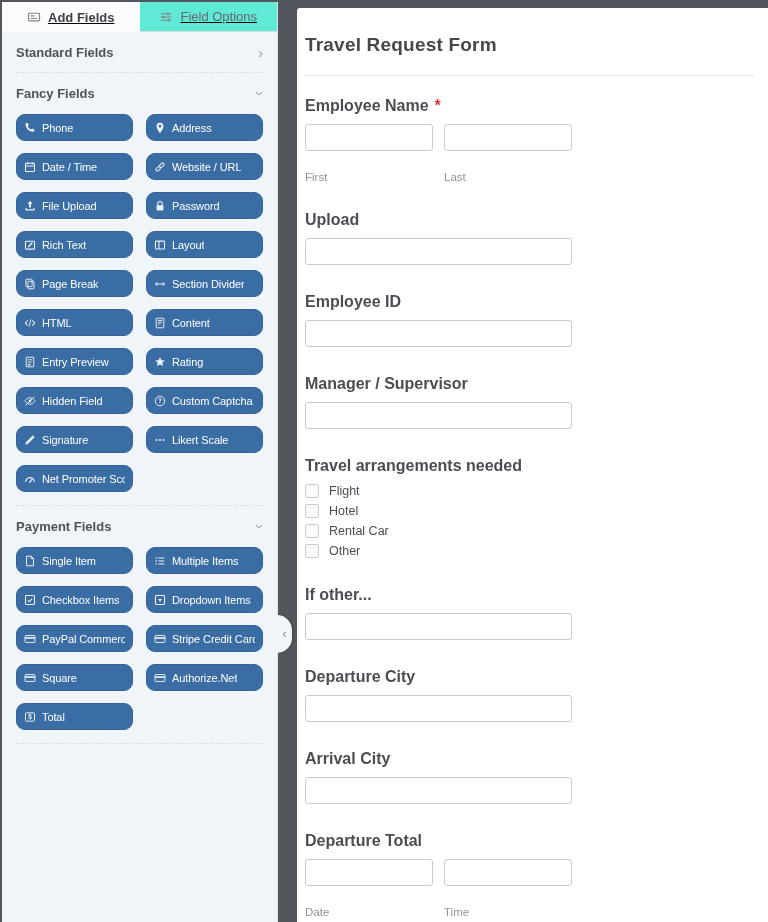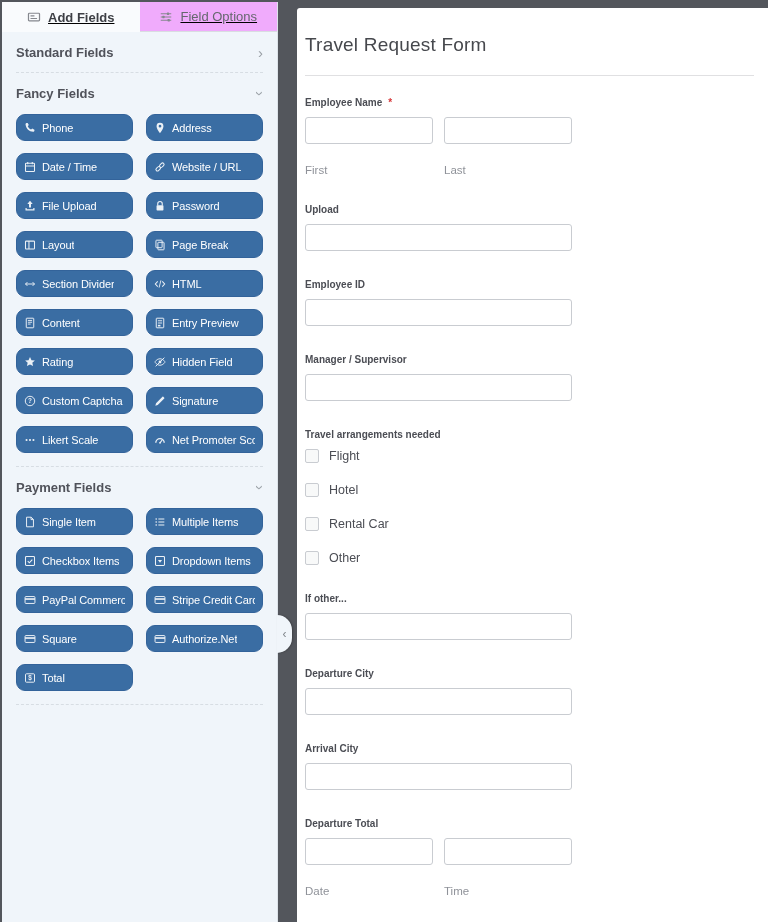--- a/index.html
+++ b/index.html
@@ -10,21 +10,21 @@
     -webkit-font-smoothing:antialiased;
   }
   
   .sidebar{
     position:absolute;left:2px;top:2px;bottom:0;width:275px;
     background:#f0f5fa;border-right:1px solid #dde3e9;
   }
   .tabs{display:flex;height:30px;text-decoration:underline;}
   .tab{
     flex:1;display:flex;align-items:center;justify-content:center;gap:7px;
-    font-size:13px;color:#64676d;background:#f0abfc;
+    font-size:13px;color:#64676d;background:#5eead4;
     border-bottom:1px solid #d9dde1;cursor:pointer;white-space:nowrap;
   }
   .tab.active{background:#f9fbfd;color:#3d3f45;font-weight:700;border-bottom:none;}
   .tab svg{width:14px;height:14px;color:#85888e;}
   .section-head{
     height:40px;display:flex;align-items:center;justify-content:space-between;
     padding:0 14px;font-size:13px;font-weight:700;color:#50525a;cursor:pointer;
   }
   .chev{
     color:#9aa0a6;font-size:15px;font-weight:400;line-height:1;
@@ -49,36 +49,36 @@
     color:#82878d;font-size:12px;cursor:pointer;
     box-shadow:1px 0 2px rgba(0,0,0,.25);
   }
   
   .canvas{
     position:absolute;left:297px;top:8px;right:0;bottom:0;background:#fff;
     border-radius:3px 0 0 0;box-sizing:border-box;
     padding:18px 10px 0 8px;overflow:hidden;
   }
   .form-title{
-    margin:8px 0 0 0;font-size:19px;font-weight:400;color:#46484d;letter-spacing:.2px;
+    margin:8px 0 0 0;font-size:19px;font-weight:700;color:#46484d;letter-spacing:.2px;
   }
   hr.title-rule{border:0;border-top:1px solid #e0e0e2;margin:19px 4px 0 0;}
   .fields{margin-top:21px;}
   .field{margin-bottom:28px;}
-  .flabel{font-size:10px;font-weight:700;color:#4b4d54;margin-bottom:9px;}
+  .flabel{font-size:16px;font-weight:700;color:#4b4d54;margin-bottom:9px;}
   .req{color:#d63638;margin-left:6px;}
   input.txt{
     width:267px;height:27px;box-sizing:border-box;border:1px solid #c9ccd1;
     border-radius:3px;background:#fff;padding:0 8px;font-size:12.5px;
     font-family:inherit;color:#3c434a;outline:none;
   }
   .row{display:flex;gap:11px;}
   .half input.txt{width:128px;}
   .sub{font-size:11.5px;color:#8f9299;margin-top:20px;}
-  .opts{display:flex;flex-direction:column;gap:20px;margin-top:1px;}
+  .opts{display:flex;flex-direction:column;gap:6px;margin-top:1px;}
   .opt{display:flex;align-items:center;gap:10px;font-size:12.5px;color:#4b4d54;}
   .cbox{
     width:12px;height:12px;flex:none;border:1px solid #c9ccd1;border-radius:2px;
     background:#f8f9f9;cursor:pointer;
   }
 </style>
 </head>
 <body>
 
 <svg width="0" height="0" style="position:absolute" aria-hidden="true">
@@ -254,20 +254,26 @@
         <svg>
           <use href="#i-upload"></use>
         </svg>
         <span>File Upload</span>
       </div>
     <div class="fbtn">
         <svg>
           <use href="#i-lock"></use>
         </svg>
         <span>Password</span>
+      </div>
+    <div class="fbtn">
+        <svg>
+          <use href="#i-richtext"></use>
+        </svg>
+        <span>Rich Text</span>
       </div>
     <div class="fbtn">
         <svg>
           <use href="#i-layout"></use>
         </svg>
         <span>Layout</span>
       </div>
     <div class="fbtn">
         <svg>
           <use href="#i-pagebreak"></use>

